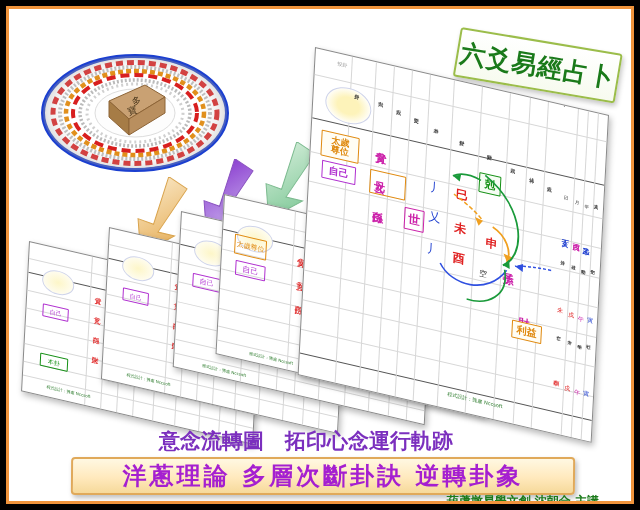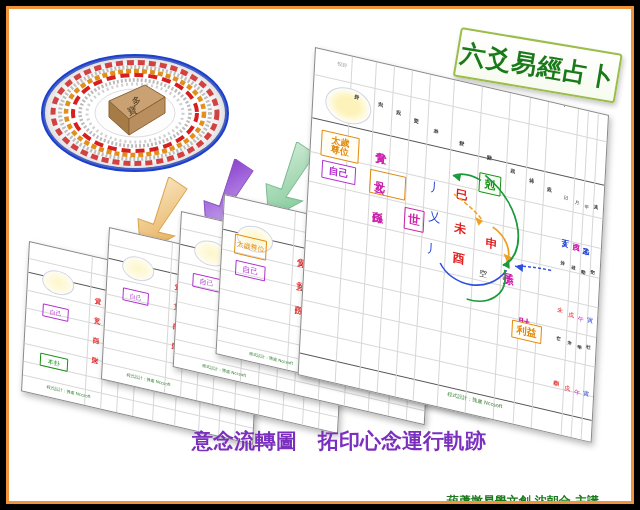--- a/index.html
+++ b/index.html
@@ -39,21 +39,21 @@
   .gl.v{width:1px;top:0;bottom:0;}
   .gl.dark{background:#555;height:1px;}
   .hdr{position:absolute;font-size:4.2px;color:#222;writing-mode:vertical-rl;
        text-orientation:upright;letter-spacing:0px;line-height:1;}
   .cellv{position:absolute;writing-mode:vertical-rl;text-orientation:upright;line-height:1;}
   .ring{position:absolute;border-radius:50%;}
   .box{position:absolute;border:1px solid;border-radius:1px;display:flex;
        align-items:center;justify-content:center;line-height:1;}.c-red{color:#e02020}.c-blue{color:#2040d0}.c-mag{color:#cc22aa}
 
   
-  #cap1{left:150px;top:418px;width:360px;text-align:center;font-size:21px;font-weight:bold;
+  #cap1{left:150px;top:418px;width:360px;text-align:left;font-size:21px;font-weight:bold;
         color:#7b2fbe;white-space:nowrap;}
   #cap2wrap{left:62px;top:448px;width:500px;height:34px;
       background:linear-gradient(180deg,#fff8e2,#ffe9bd 55%,#f6d99a);
       border:2px solid #e0a95a;border-radius:4px;box-shadow:2px 3px 5px rgba(0,0,0,.25);
       display:flex;align-items:center;justify-content:center;transform:skewX(-0.5deg);}
   #cap2{font-size:24px;font-weight:bold;color:#a51fd0;font-family:"DejaVu Serif",serif;
         letter-spacing:3px;white-space:nowrap;}
   #sig{left:0;top:484px;width:608px;text-align:right;padding-right:18px;font-size:12px;
        font-weight:bold;color:#1a7a1a;box-sizing:border-box;}
   .mini{font-size:4px;color:#2a7a2a;position:absolute;white-space:nowrap;}
@@ -443,17 +443,20 @@
        <path d="M88,96 C70,126 34,124 22,104" fill="none" stroke="#3050e0" stroke-width="1.6"></path>
 
        <path d="M86,96 C92,122 70,136 50,134" fill="none" stroke="#1a9a3a" stroke-width="1.6"></path>
      </svg>
 
      <div class="mini" style="left:148px;top:312px;font-size:5px">程式設計：龔慮 Nccsoft</div>
    </div>
 
    <div class="abs" id="cap1">意念流轉圖　拓印心念運行軌跡</div>
 
+   <div class="abs" id="cap2wrap">
+     <span id="cap2">洋蔥理論 多層次斷卦訣 逆轉卦象</span>
+   </div>
 
    <div class="abs" id="sig">葫蘆墩易學文創 沈朝合 主講</div>
 
  </div>
 </div>
 
 </body></html>

